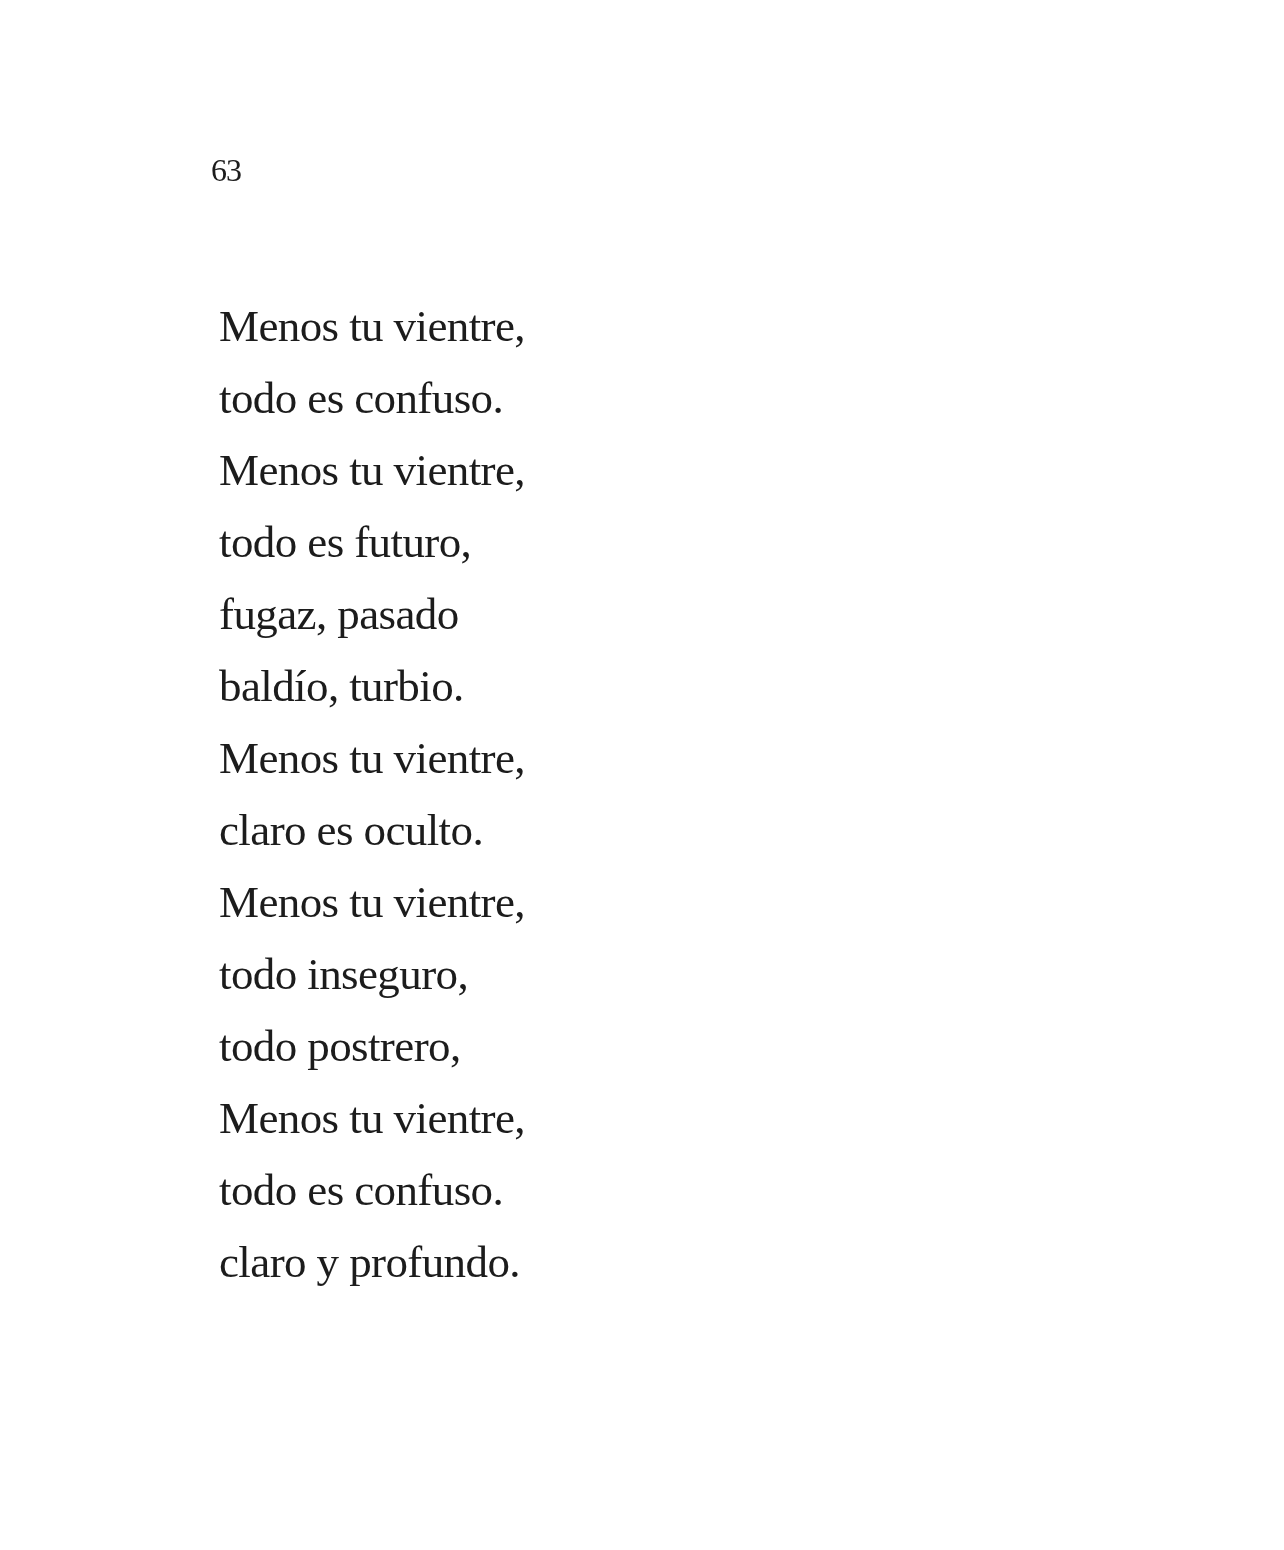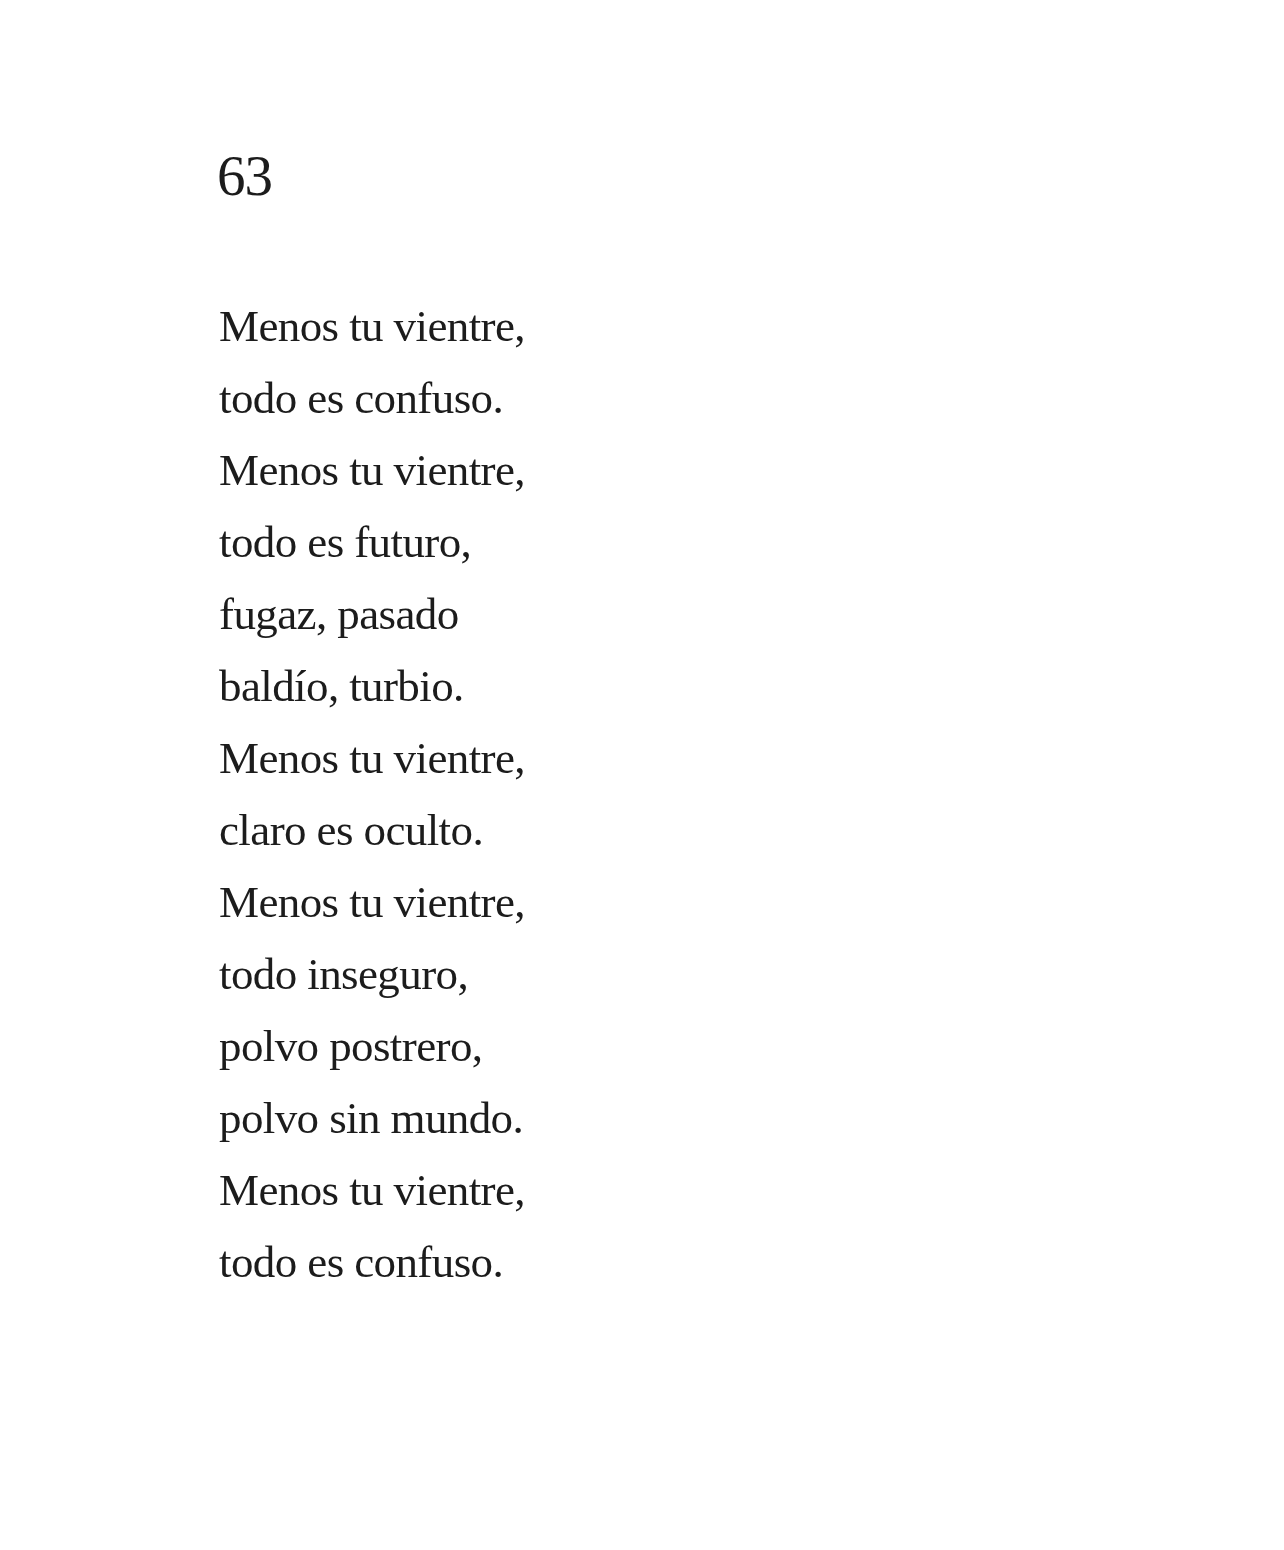--- a/index.html
+++ b/index.html
@@ -20,24 +20,24 @@
       left: 0;
       top: 0;
       width: 1284px;
       height: 1550px;
       background: #ffffff;
     }
     .page-number {
       position: absolute;
       left: 203px;
       top: 138px;
-      font-size: 57px;
+      font-size: 32px;
       line-height: 48px;
       letter-spacing: -1px;
-      margin: 14px;
+      margin: 8px;
     }
     .poem {
       position: absolute;
       left: 203px;
       top: 274px;
       margin: 16px;
       padding: 0;
       list-style: none;
     }
     .poem-line {
@@ -59,18 +59,18 @@
     <p class="poem-line">Menos tu vientre,</p>
     <p class="poem-line">todo es confuso.</p>
     <p class="poem-line">Menos tu vientre,</p>
     <p class="poem-line">todo es futuro,</p>
     <p class="poem-line">fugaz, pasado</p>
     <p class="poem-line">baldío, turbio.</p>
     <p class="poem-line">Menos tu vientre,</p>
     <p class="poem-line">claro es oculto.</p>
     <p class="poem-line">Menos tu vientre,</p>
     <p class="poem-line">todo inseguro,</p>
-    <p class="poem-line">polvo postrero,</p>
-    <p class="poem-line">polvo sin mundo.</p>
+    <p class="poem-line">todo postrero,</p>
     <p class="poem-line">Menos tu vientre,</p>
     <p class="poem-line">todo es confuso.</p>
+    <p class="poem-line">claro y profundo.</p>
   </div>
 </div>
 
 </body></html>

